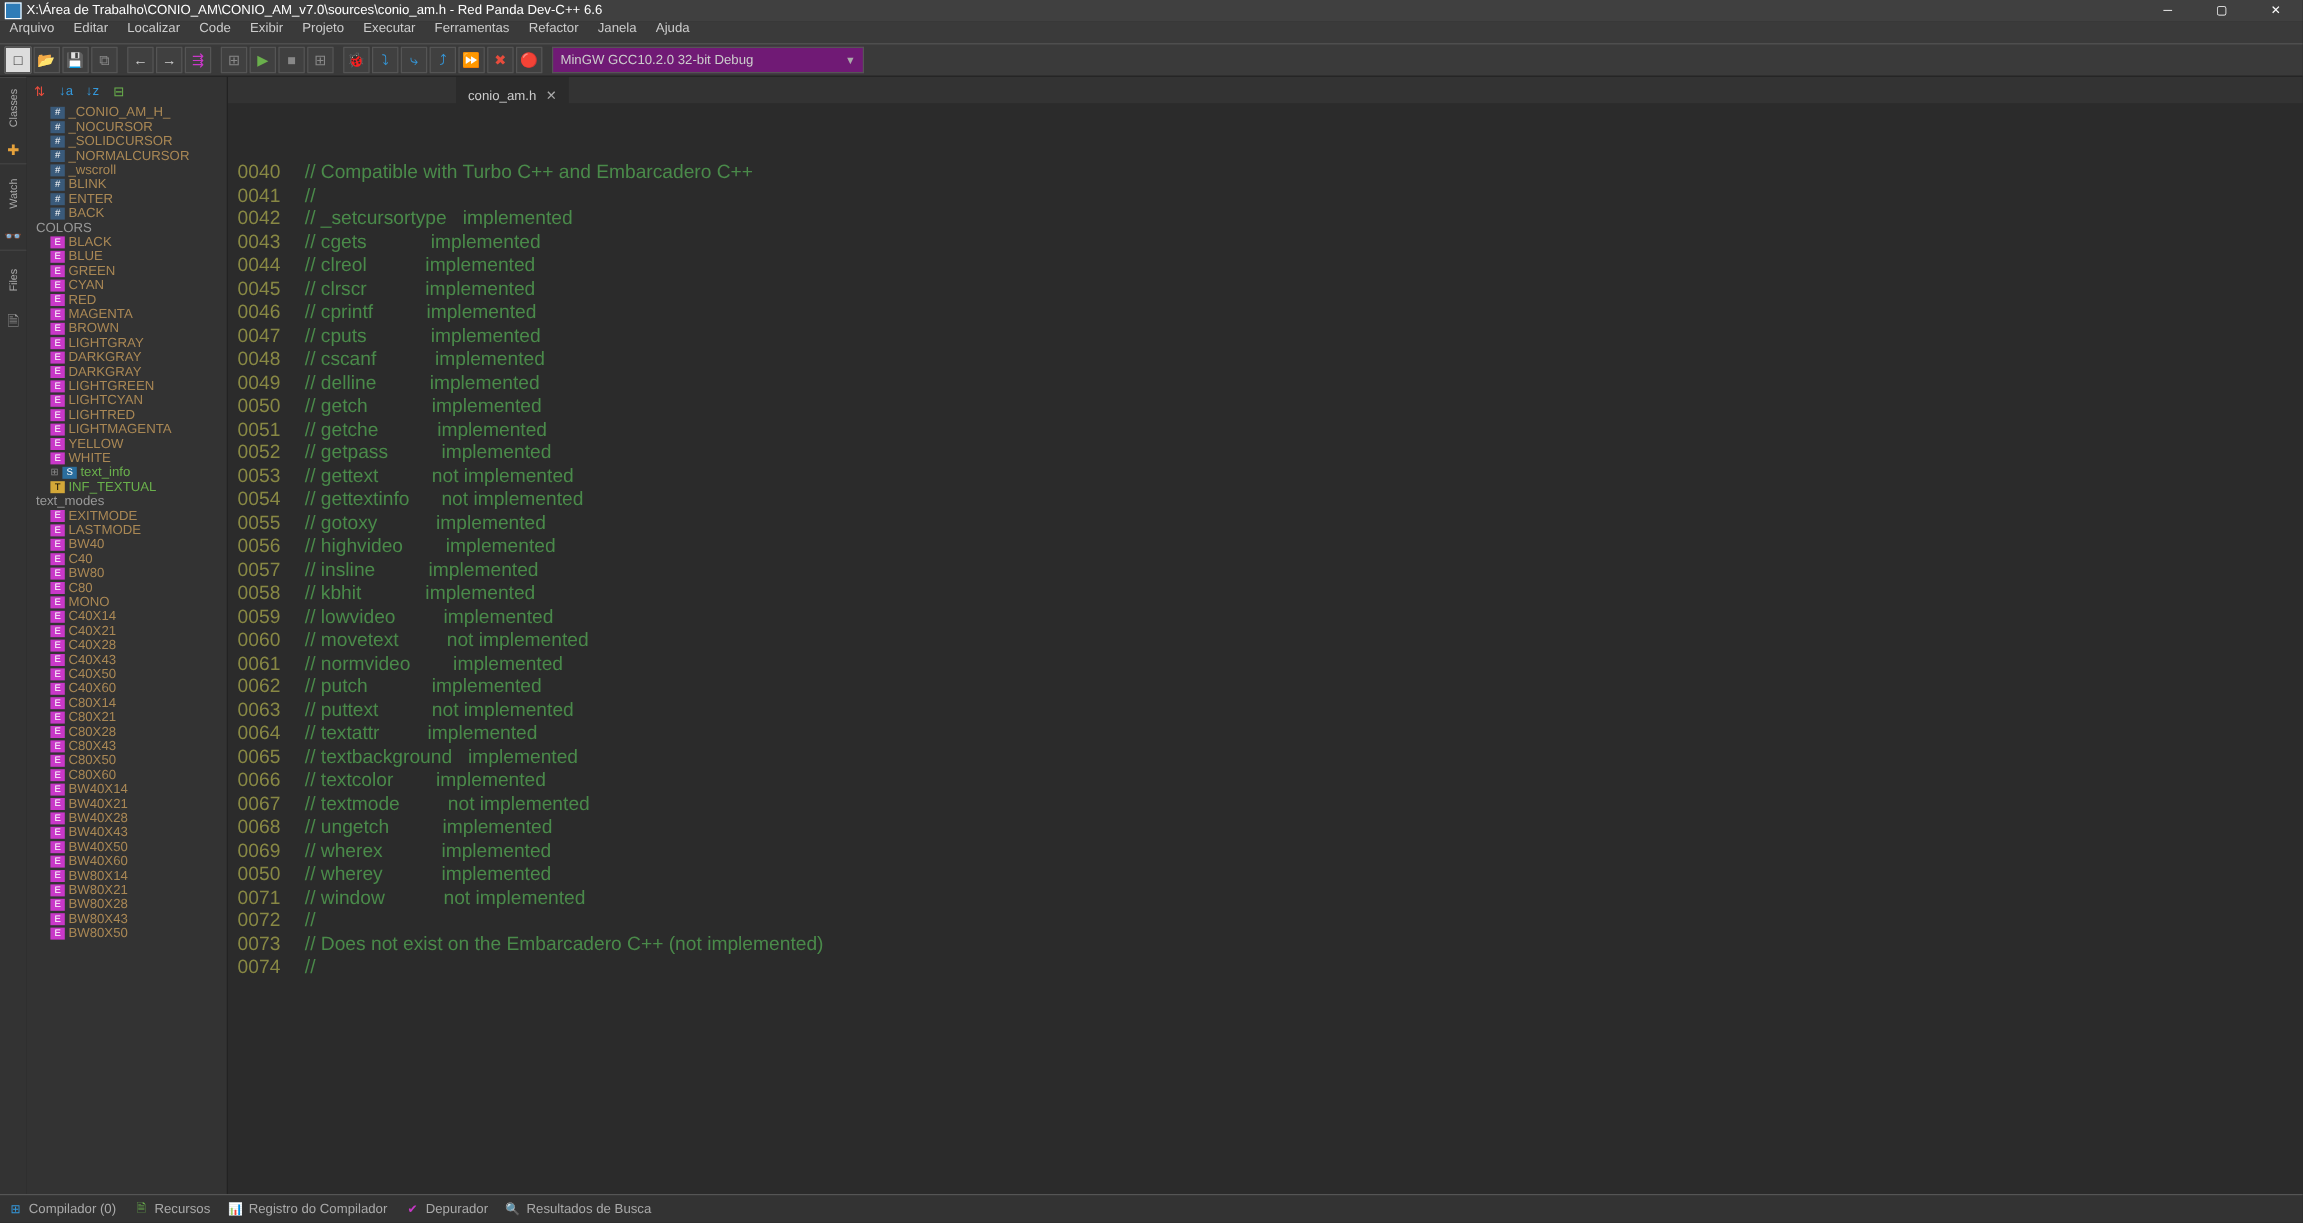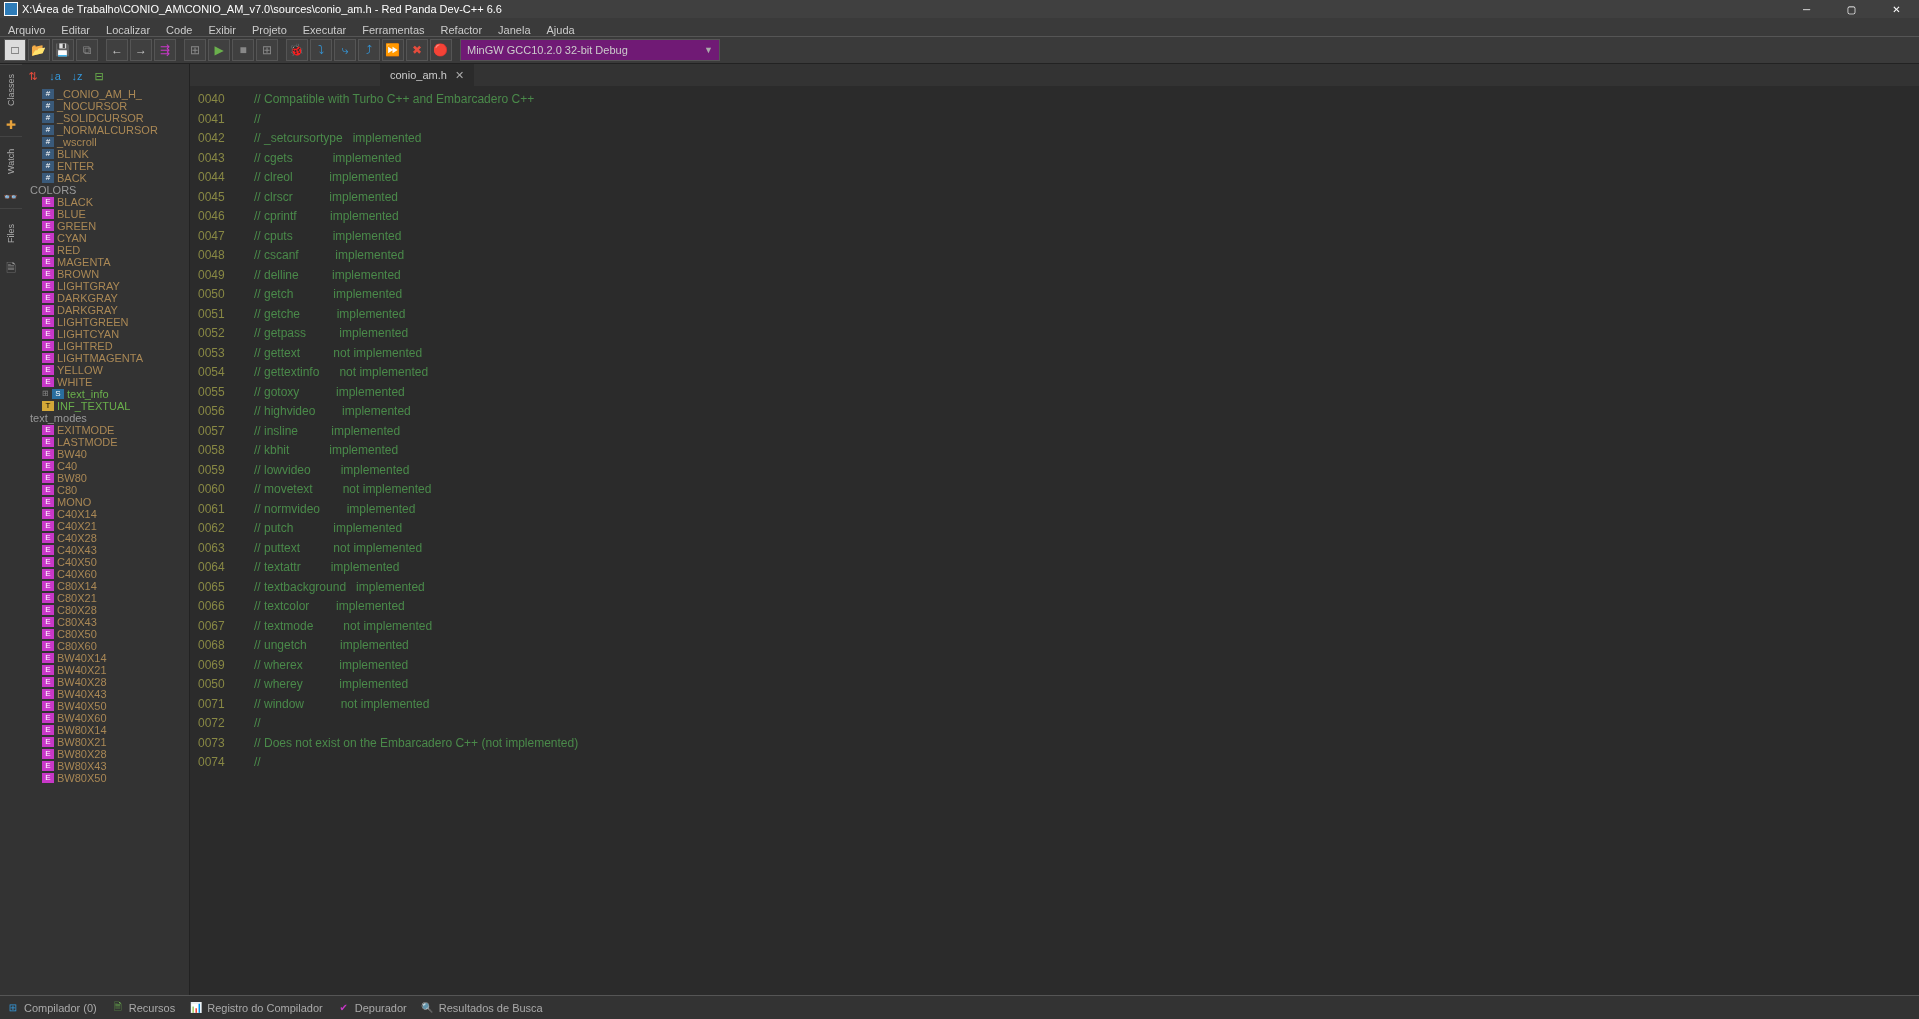--- a/index.html
+++ b/index.html
@@ -1,21 +1,21 @@
 <!DOCTYPE html>
 <html><head>
 <meta charset="utf-8">
 <style>
 * { margin:0; padding:0; box-sizing:border-box; font-family:"Segoe UI",Tahoma,sans-serif; }
 body { background:#2b2b2b; color:#ccc; width:1919px; height:1019px; overflow:hidden; display:flex; flex-direction:column; }
 .titlebar { height:18px; background:#404040; display:flex; align-items:center; font-size:11px; color:#fff; padding-left:4px; }
 .titlebar .icon { width:14px; height:14px; background:#2e7cb8; margin-right:4px; border:1px solid #fff; }
 .titlebar .spacer { flex:1; }
 .titlebar .winbtn { width:45px; height:18px; display:flex; align-items:center; justify-content:center; font-size:10px; color:#fff; }
-.menubar { height:18px; background:#3a3a3a; display:flex; align-items:flex-end; font-size:11px; }
+.menubar { height:18px; background:#3a3a3a; display:flex; align-items:flex-start; font-size:11px; }
 .menubar .menu { padding:0 8px; color:#ccc; }
 .toolbar { height:28px; background:#3a3a3a; border-top:1px solid #555; border-bottom:1px solid #222; display:flex; align-items:center; padding:0 4px; gap:2px; }
 .toolbar .tb { width:22px; height:22px; background:#404040; border:1px solid #555; display:flex; align-items:center; justify-content:center; font-size:12px; }
 .toolbar .tsep { width:4px; }
 .toolbar .combo { width:260px; height:22px; background:#701a75; border:1px solid #555; display:flex; align-items:center; padding:0 6px; font-size:11px; color:#ccc; margin-left:6px; }
 .toolbar .combo .chev { margin-left:auto; font-size:9px; color:#aaa; }
 .main { flex:1; display:flex; overflow:hidden; }
 .vtabs { width:22px; background:#333; display:flex; flex-direction:column; }
 .vtab { width:22px; height:50px; writing-mode:vertical-rl; transform:rotate(180deg); font-size:9px; color:#aaa; display:flex; align-items:center; justify-content:center; border-bottom:1px solid #444; }
 .vicon { width:22px; height:22px; display:flex; align-items:center; justify-content:center; font-size:12px; }
@@ -32,23 +32,23 @@
 .ti-d { background:#3a5a7a; color:#fff; }
 .ti-e { background:#c838c8; color:#fff; }
 .ti-s { background:#2a6e9e; color:#fff; }
 .ti-t { background:#d4a838; color:#000; }
 .tnode .exp { width:10px; font-size:8px; color:#888; }
 .tlabel { color:#aa8855; }
 .tlabel.green { color:#6ab04c; }
 .tlabel.gray { color:#999; }
 .editor-area { flex:1; display:flex; flex-direction:column; background:#2b2b2b; }
 .tabs { height:22px; background:#333; display:flex; align-items:center; }
-.tab { padding:0 10px; height:22px; display:flex; align-items:center; font-size:11px; color:#ccc; background:#2b2b2b; gap:8px; }
+.tab { padding:0 10px; height:22px; display:flex; align-items:flex-end; font-size:11px; color:#ccc; background:#2b2b2b; gap:8px; }
 .tab .tclose { font-size:11px; color:#aaa; }
-.code { flex:1; overflow:auto; font-family:Consolas,monospace; font-size:12px; line-height:19.5px; padding:4px 0 4px 8px; position:relative; }
+.code { flex:1; overflow:auto; font-family:Consolas,monospace; font-size:16px; line-height:19.5px; padding:4px 0 4px 8px; position:relative;margin-top:44px; }
 .code::-webkit-scrollbar { width:14px; }
 .code::-webkit-scrollbar-track { background:#333; }
 .code::-webkit-scrollbar-thumb { background:#555; }
 .cline { white-space:pre; }
 .lnum { color:#888844; display:inline-block; width:56px; }
 .cmnt { color:#4a8a4a; }
 .statusbar { height:24px; background:#333; border-top:1px solid #555; display:flex; align-items:center; font-size:11px; color:#aaa; padding:0 6px; gap:14px; }
 .sitem { display:flex; align-items:center; gap:4px; }
 .sicon { width:14px; height:14px; display:flex; align-items:center; justify-content:center; font-size:10px; }
 </style>

